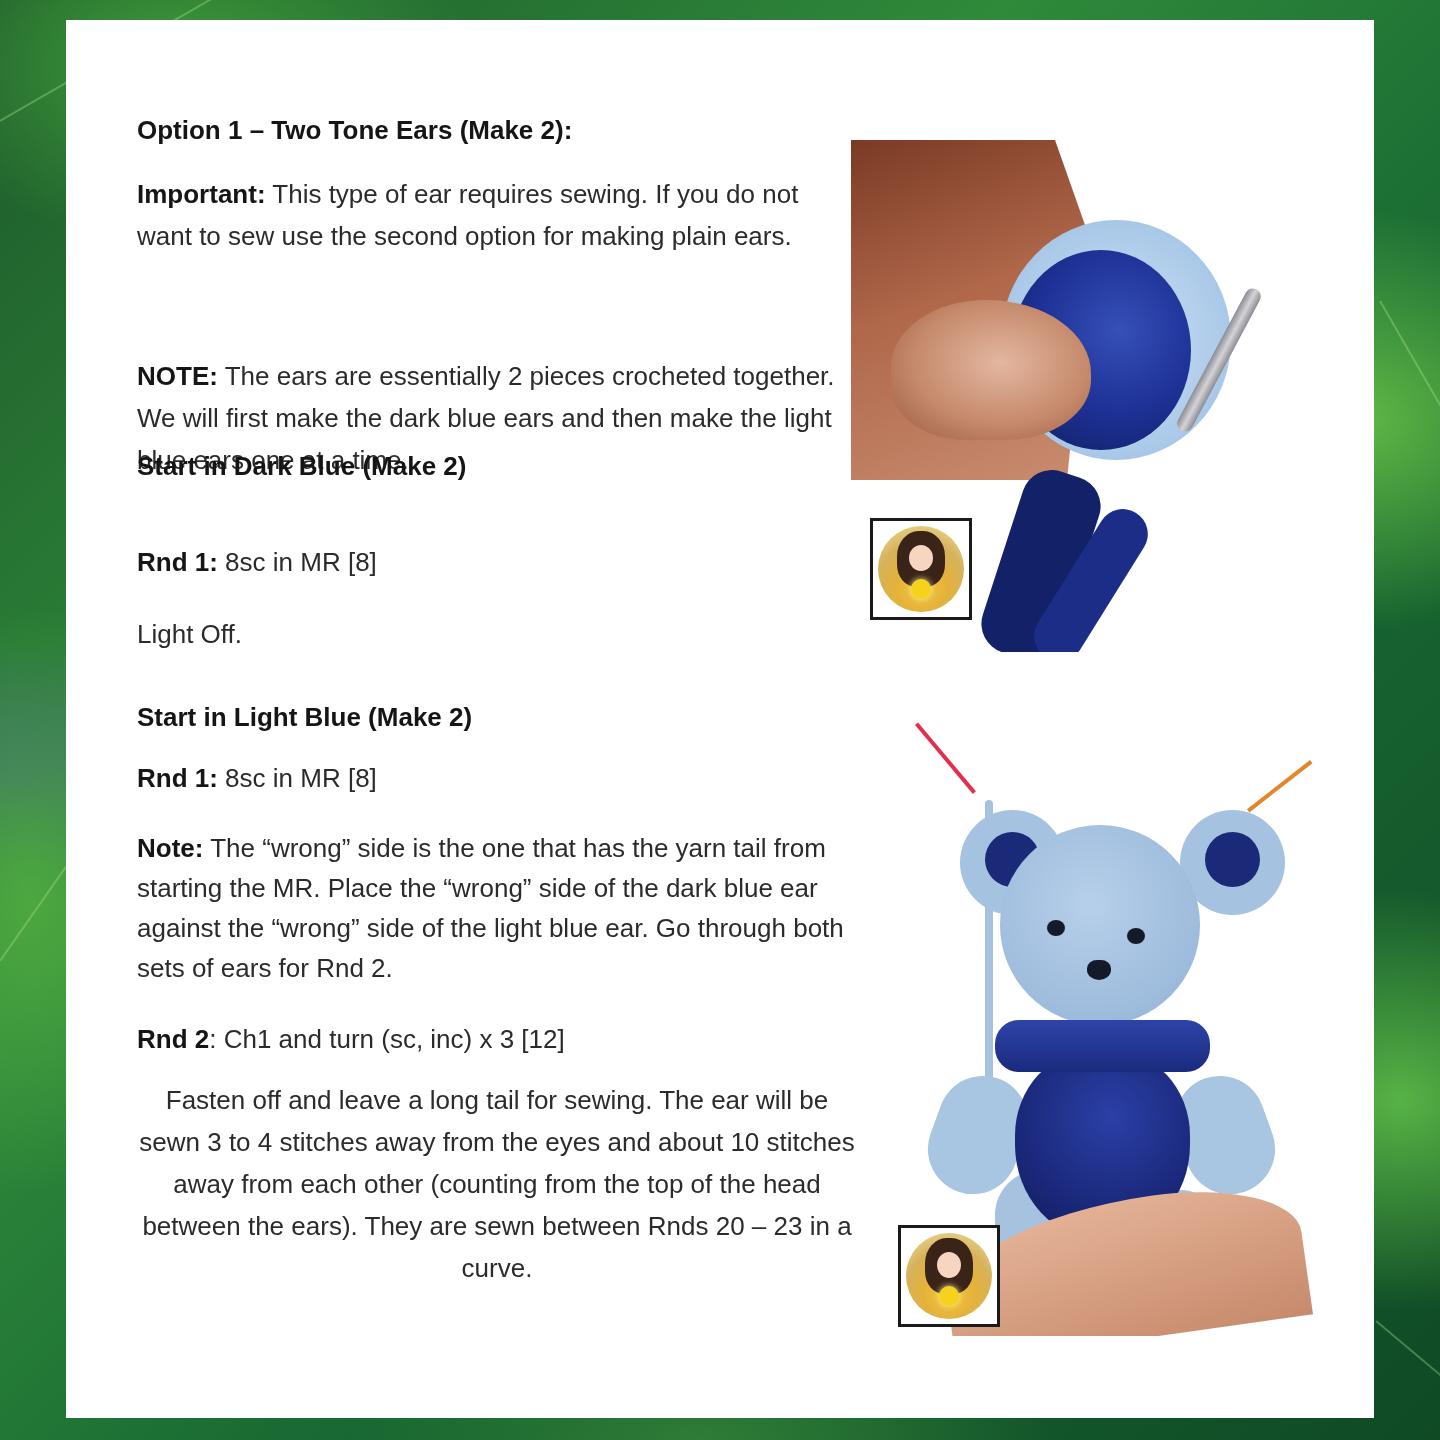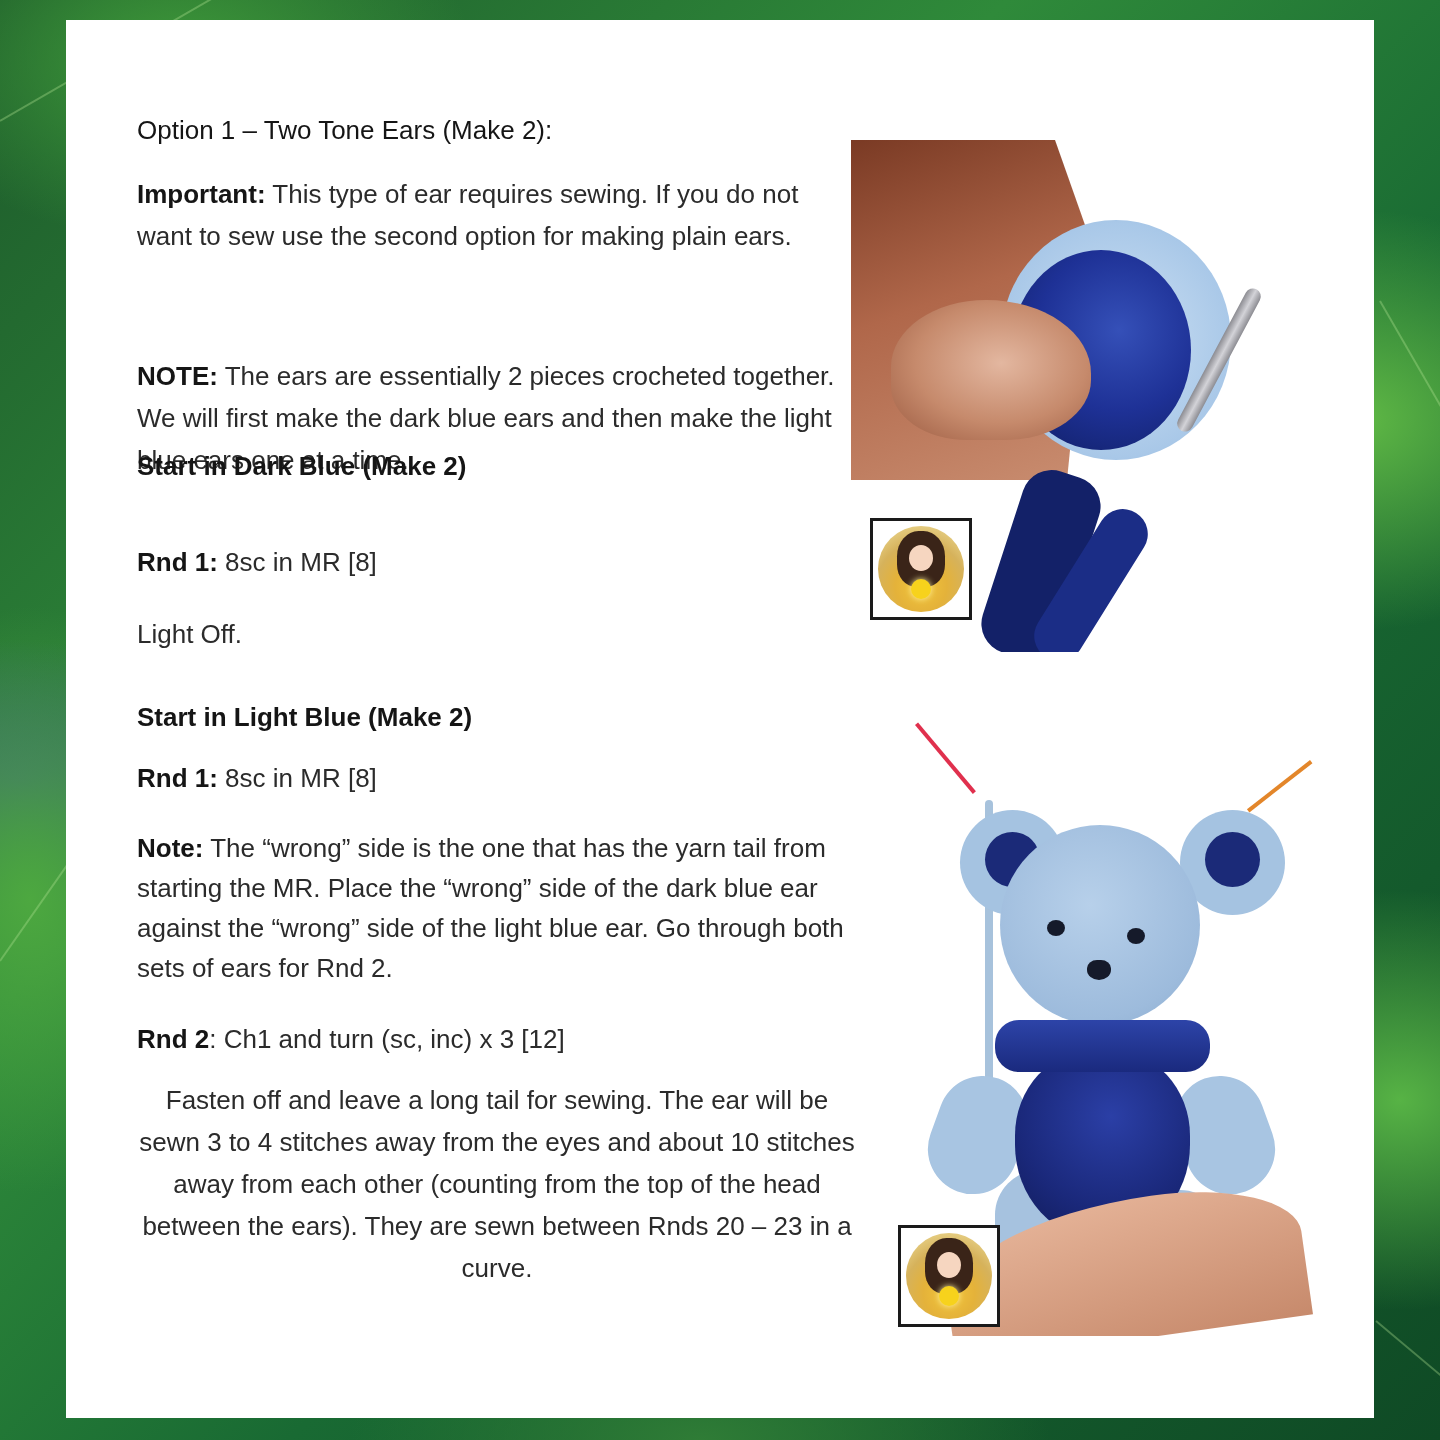--- a/index.html
+++ b/index.html
@@ -22,21 +22,21 @@
   .card {
     position:absolute; left:66px; top:20px; width:1308px; height:1398px;
     background:#ffffff;
   }
   .text-col {
     position:absolute; left:71px; top:0; width:720px;
     color:#2b2b2b; font-size:26px; line-height:42px;
   }
   .blk { position:absolute; left:0; width:720px; }
   .b { font-weight:bold; color:#151515; }
-  .title { font-weight:normal; color:#151515; }
+  .title { font-weight:bold; color:#151515; }
 
   .photo {
     position:absolute; overflow:hidden; background:#ffffff;
   }
   
   .p1 { left:785px; top:120px; width:460px; height:512px; }
   .p1 .skin {
     position:absolute; left:0; top:0; width:240px; height:340px;
     background: linear-gradient(160deg,#7a3a24 0%,#b0674a 45%,#c98d70 100%);
     clip-path: polygon(0 0, 85% 0, 100% 30%, 90% 100%, 0 100%);

